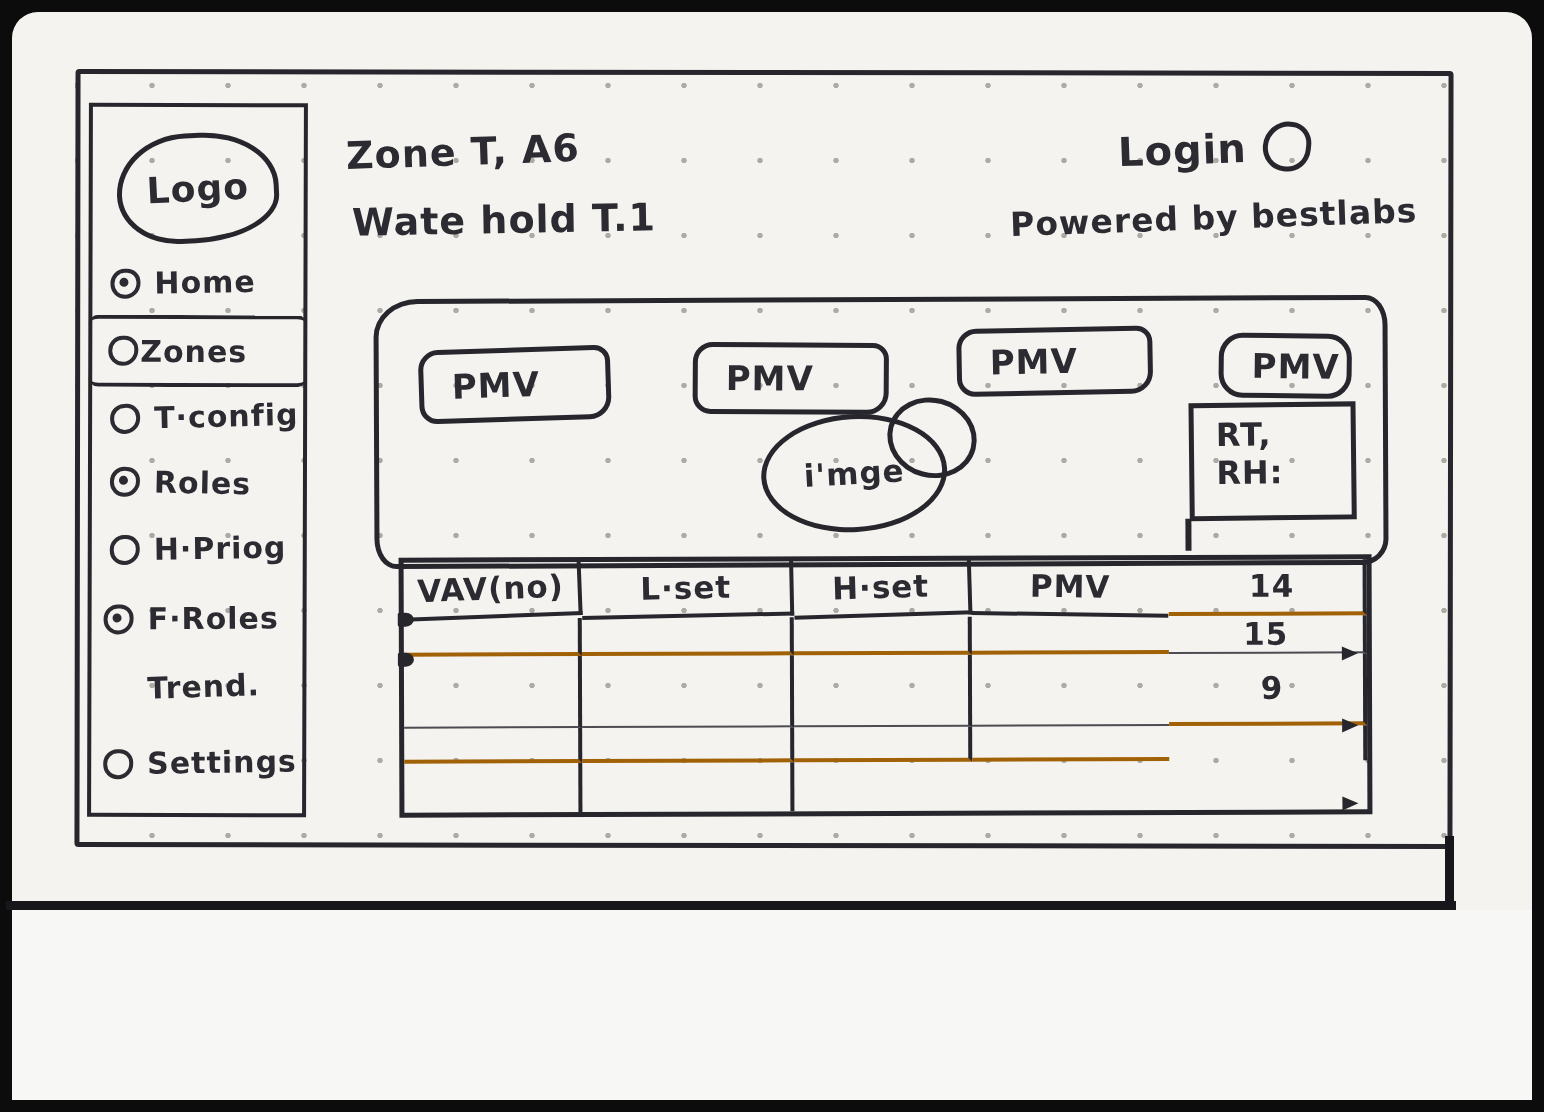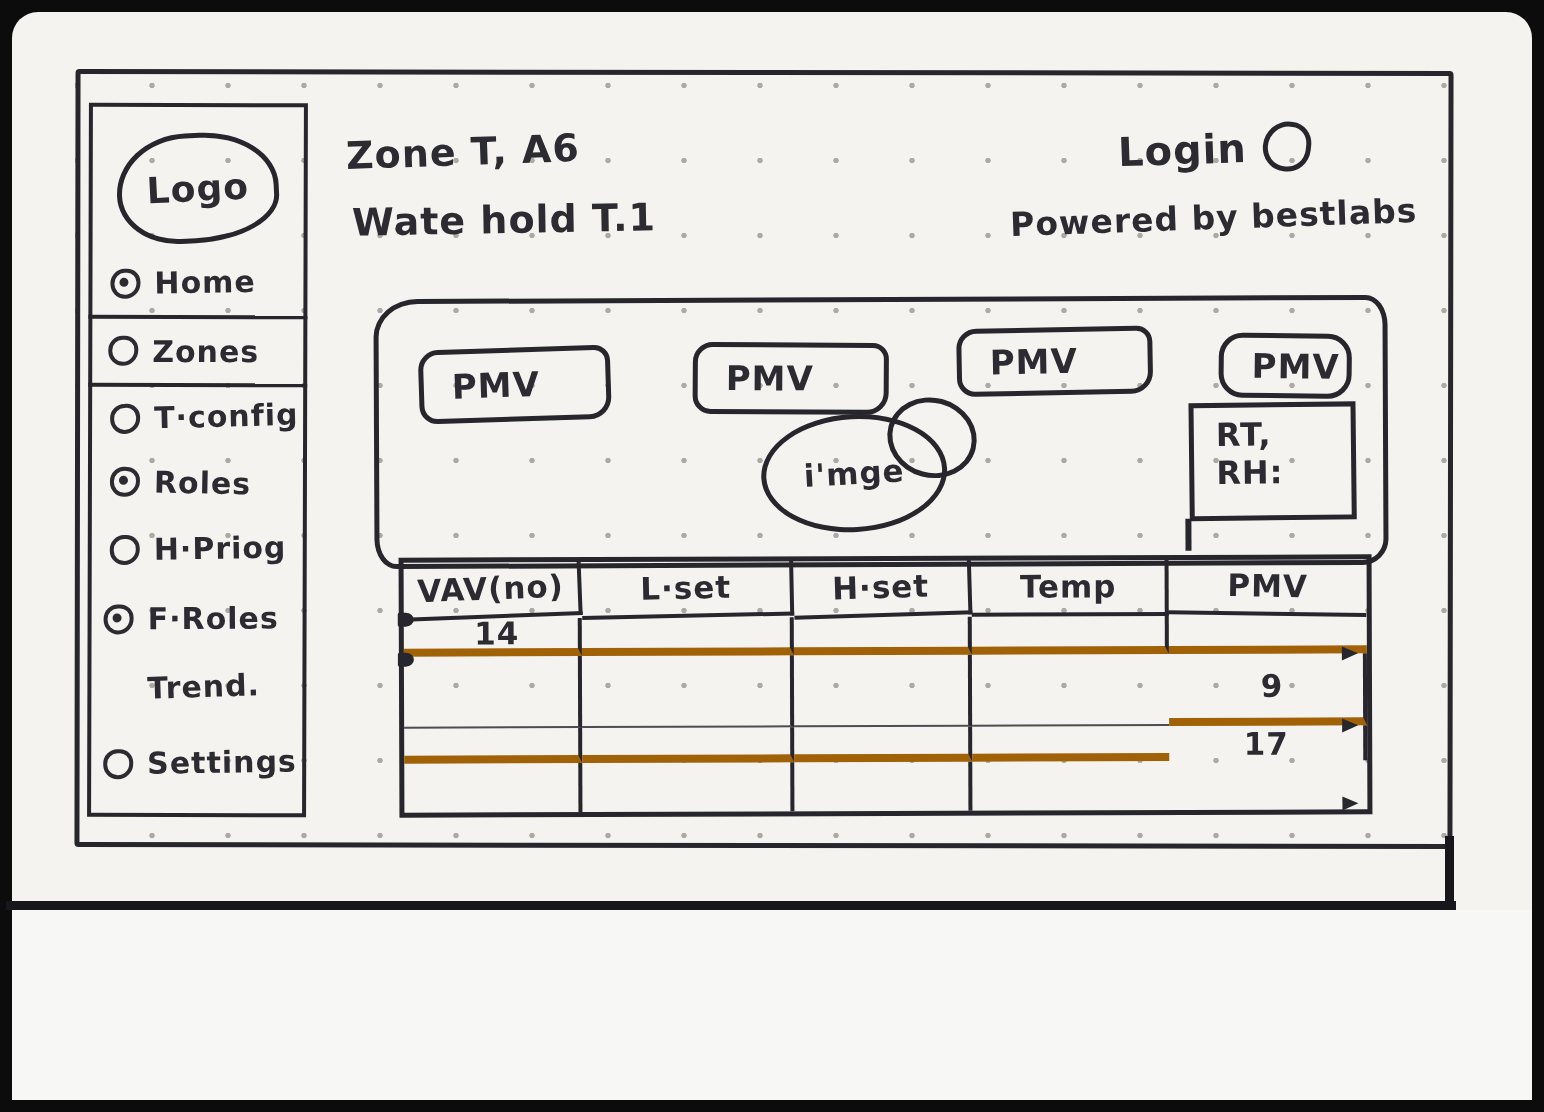--- a/index.html
+++ b/index.html
@@ -20,22 +20,22 @@
   
   .sidebar{position:absolute;left:88px;top:103px;width:211px;height:706px;
            border:4px solid #26262c;transform:rotate(.15deg);}
   .logo-oval{position:absolute;left:24px;top:26px;width:152px;height:100px;border:5px solid #26262c;
              border-radius:48% 52% 58% 42% / 60% 55% 45% 50%;display:flex;align-items:center;justify-content:center;
              transform:rotate(-3deg);font-size:36px;}
   .side-item{position:absolute;left:18px;display:flex;align-items:center;gap:14px;font-size:30px;}
   .bullet{width:22px;height:22px;border:4px solid #2b2b31;border-radius:50% 46% 54% 50%;flex:0 0 auto;position:relative;}
   .bullet.dot::after{content:'';position:absolute;left:5px;top:5px;width:9px;height:9px;background:#2b2b31;border-radius:50%;}
   .zones-box{position:absolute;left:-4px;top:208px;width:calc(100% + 8px);height:72px;
-             border-top:4px solid #26262c;border-bottom:4px solid #26262c;display:flex;align-items:center;gap:14px;
-             padding-left:20px;box-sizing:border-box;font-size:30px;}
+             border-top:4px solid #26262c;border-bottom:4px solid #26262c;display:flex;align-items:center;gap:2px;
+             padding-left:20px;box-sizing:border-box;font-size:30px;border-radius:10px;}
 
   
   .zone-title{position:absolute;left:346px;top:130px;font-size:38px;transform:rotate(-2deg);}
   .zone-subtitle{position:absolute;left:352px;top:198px;font-size:38px;transform:rotate(-1deg);}
   .login{position:absolute;left:1118px;top:124px;display:flex;align-items:center;gap:16px;
          font-size:40px;transform:rotate(-2deg);cursor:pointer;}
   .login-circle{width:38px;height:40px;border:5px solid #26262c;border-radius:55% 45% 50% 50%;transform:rotate(8deg);}
   .powered{position:absolute;left:1010px;top:198px;font-size:33px;transform:rotate(-2deg);}
 
   
@@ -54,21 +54,21 @@
         box-sizing:border-box;padding:8px 0 0 22px;font-size:32px;line-height:1.2;transform:rotate(-.4deg);}
   .rtrh-tail{position:absolute;left:806px;top:218px;width:6px;height:32px;background:#26262c;}
 
   
   .ztable{position:absolute;left:399px;top:556px;border:5px solid #26262c;transform:rotate(-.2deg);
           display:grid;grid-template-columns:178px 212px 178px 197px 198px;grid-template-rows:56px 38px 72px 35px 49px;}
   .cell{border-right:4px solid #26262c;border-bottom:2px solid #4c4c52;display:flex;align-items:center;justify-content:center;
         font-size:31px;font-weight:700;}
   .cell.lastcol{border-right:none;}
   .cell.hdr{border-bottom:4px solid #26262c;}
-  .cell.thick{border-bottom:8px solid #a16207;padding-left:12px;}
+  .cell.thick{border-bottom:4px solid #a16207;padding-left:12px;}
   .cell.lastrow{border-bottom:none;}
   .arrow-r{position:absolute;width:0;height:0;border-top:7px solid transparent;border-bottom:7px solid transparent;
            border-left:16px solid #26262c;}
   .blob{position:absolute;width:16px;height:14px;background:#26262c;border-radius:2px 60% 60% 2px;}
 </style>
 </head>
 <body>
 
 <div class="viewport">
   <div class="paper"></div>
@@ -154,41 +154,40 @@
       <div>RH:</div>
     </div>
     <div class="rtrh-tail"></div>
   </div>
 
   <div class="ztable">
 
     <div class="cell hdr hw" style="transform:rotate(-2deg);">VAV(no)</div>
     <div class="cell hdr hw" style="transform:rotate(-1deg);">L·set</div>
     <div class="cell hdr hw" style="transform:rotate(-1.5deg);">H·set</div>
-    <div class="cell hdr hw">Temp</div>
     <div class="cell hdr lastcol hw" style="transform:rotate(1deg);">PMV</div>
 
     <div class="cell thick hw">14</div>
     <div class="cell thick"></div>
     <div class="cell thick"></div>
     <div class="cell thick"></div>
     <div class="cell thick lastcol"></div>
 
+    <div class="cell hw">15</div>
     <div class="cell"></div>
     <div class="cell"></div>
     <div class="cell"></div>
     <div class="cell lastcol"></div>
 
     <div class="cell thick hw">9</div>
     <div class="cell thick"></div>
     <div class="cell thick"></div>
     <div class="cell thick"></div>
     <div class="cell thick lastcol"></div>
 
-    <div class="cell lastrow hw">17</div>
     <div class="cell lastrow"></div>
     <div class="cell lastrow"></div>
     <div class="cell lastrow"></div>
     <div class="cell lastrow lastcol"></div>
 
     <div class="arrow-r" style="left:938px;top:87px;"></div>
     <div class="arrow-r" style="left:938px;top:159px;"></div>
     <div class="arrow-r" style="left:938px;top:237px;"></div>
     <div class="blob" style="left:-6px;top:50px;"></div>
     <div class="blob" style="left:-6px;top:90px;"></div>

